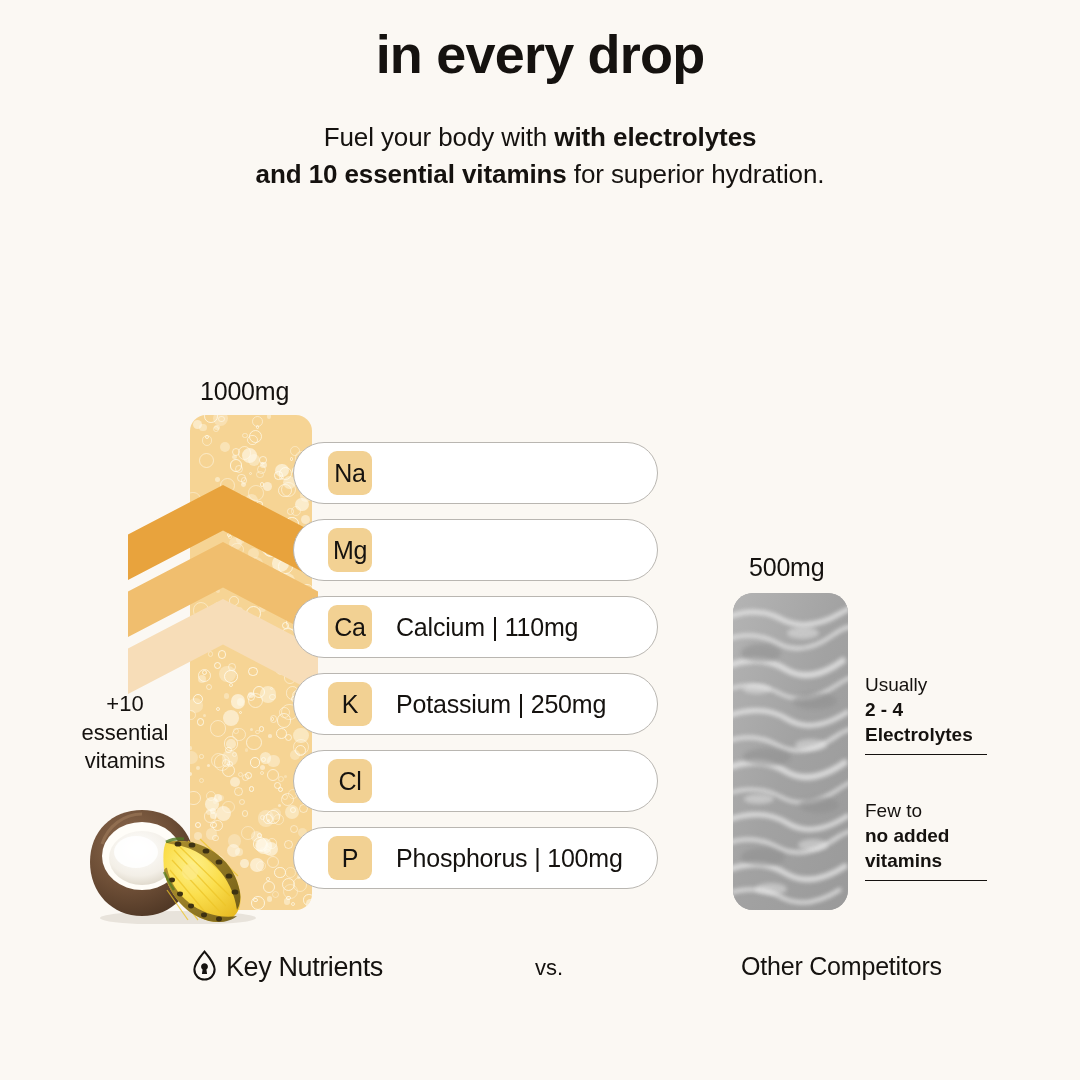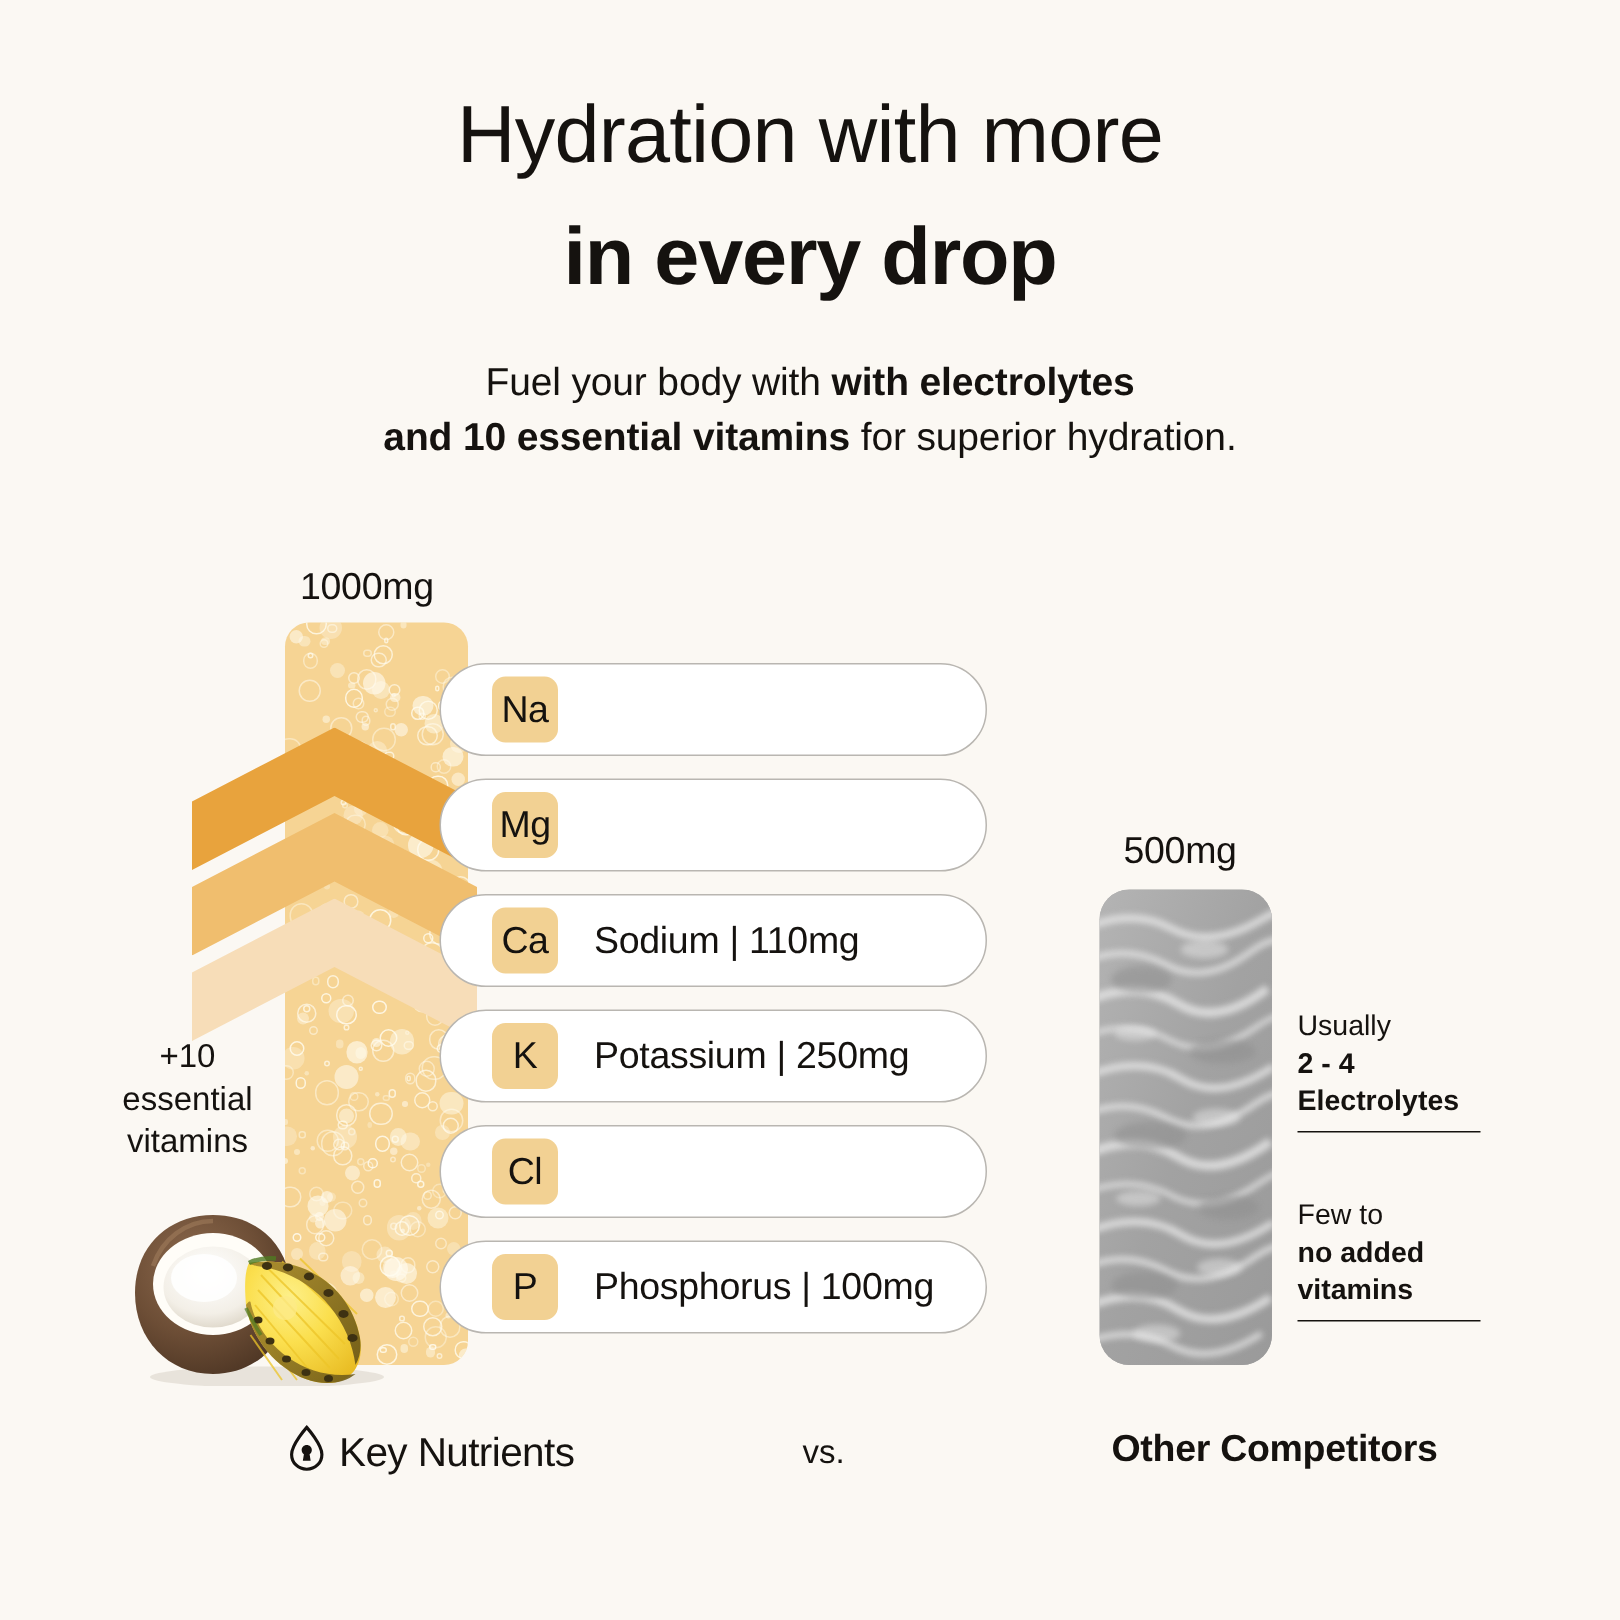--- a/index.html
+++ b/index.html
@@ -115,28 +115,27 @@
   }
   .kn-logo .name {
     font-size:27px; font-weight:500; color:#15120F; letter-spacing:-0.4px;
   }
   .vs {
     position:absolute; left:535px; top:955px;
     font-size:22px; font-weight:300; color:#15120F;
   }
   .other {
     position:absolute; left:741px; top:952px;
-    font-size:25px; font-weight:700; color:#15120F; letter-spacing:-0.2px;
+    font-size:25px; font-weight:400; color:#15120F; letter-spacing:-0.2px;
   }
 </style>
 </head>
 <body>
 
 <div class="header">
-  <div class="h-line1">Hydration with more</div>
   <div class="h-line2">in every drop</div>
   <div class="sub">
     <span>Fuel your body with </span><b>with electrolytes</b><br>
     <b>and 10 essential vitamins</b><span> for superior hydration.</span>
   </div>
 </div>
 
 <div class="kn-amount">1000mg</div>
 
 <div class="amber-col">
@@ -564,21 +563,21 @@
 
 <div id="pill-list">
     <div class="pill" style="top: 442px;">
       <div class="badge">Na</div>
     </div>
     <div class="pill" style="top: 519px;">
       <div class="badge">Mg</div>
     </div>
     <div class="pill" style="top: 596px;">
       <div class="badge">Ca</div>
-      <div class="pill-text">Sodium | 110mg</div>
+      <div class="pill-text">Calcium | 110mg</div>
     </div>
     <div class="pill" style="top: 673px;">
       <div class="badge">K</div>
       <div class="pill-text">Potassium | 250mg</div>
     </div>
     <div class="pill" style="top: 750px;">
       <div class="badge">Cl</div>
     </div>
     <div class="pill" style="top: 827px;">
       <div class="badge">P</div>

